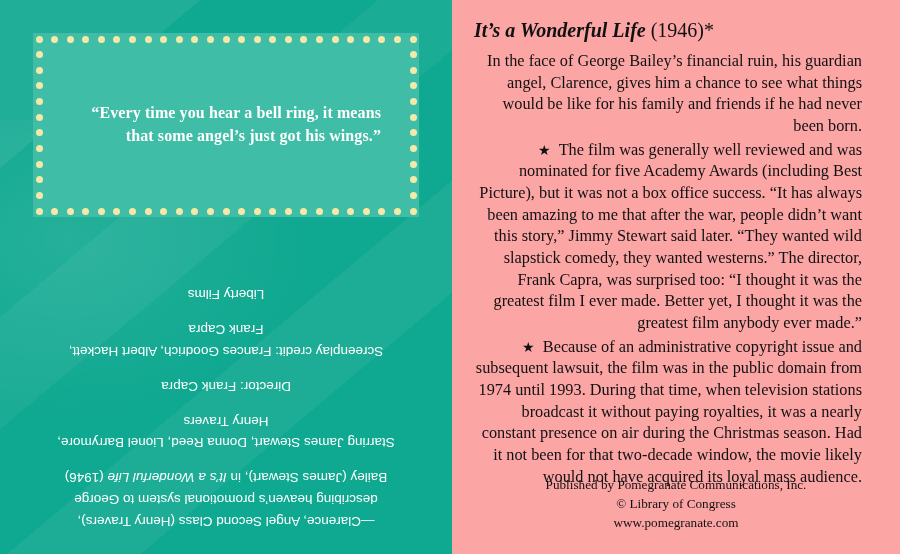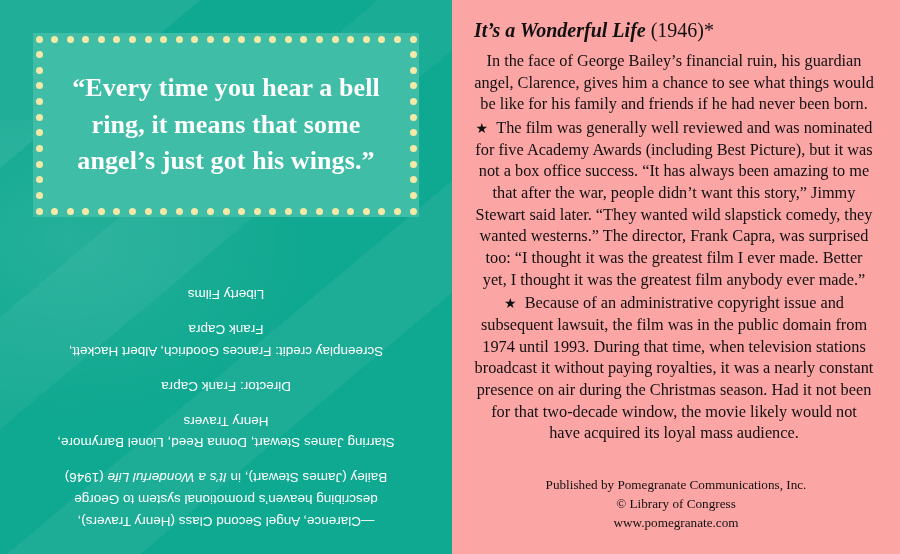--- a/index.html
+++ b/index.html
@@ -71,24 +71,24 @@
   .bulbs span {
     position: absolute;
     width: 7px;
     height: 7px;
     border-radius: 50%;
     background: #f5e9a8;
   }
   .quote-text {
     font-family: "Liberation Serif", serif;
     color: #ffffff;
-    font-size: 26px;
+    font-size: 16px;
     font-weight: bold;
     line-height: 1.42;
-    text-align: center;
+    text-align: right;
     width: 310px;
     letter-spacing: 0.1px;
   }
 
   
   .credits {
     position: absolute;
     left: 0;
     right: 0;
     bottom: 22px;
@@ -125,24 +125,24 @@
   }
   .film-title .t {
     font-style: italic;
     font-weight: bold;
   }
   .film-title .yr {
     font-weight: normal;
     font-style: normal;
   }
   .body-copy p {
-    margin: 0 4px 2px 0;
+    margin: 0 16px 2px 0;
     font-size: 16.3px;
     line-height: 1.33;
-    text-align: center;
+    text-align: right;
   }
   .body-copy p.star { text-indent: 0; }
   .star-glyph {
     font-size: 14px;
     letter-spacing: 0;
   }
 
   .colophon {
     position: absolute;
     left: 22px;

